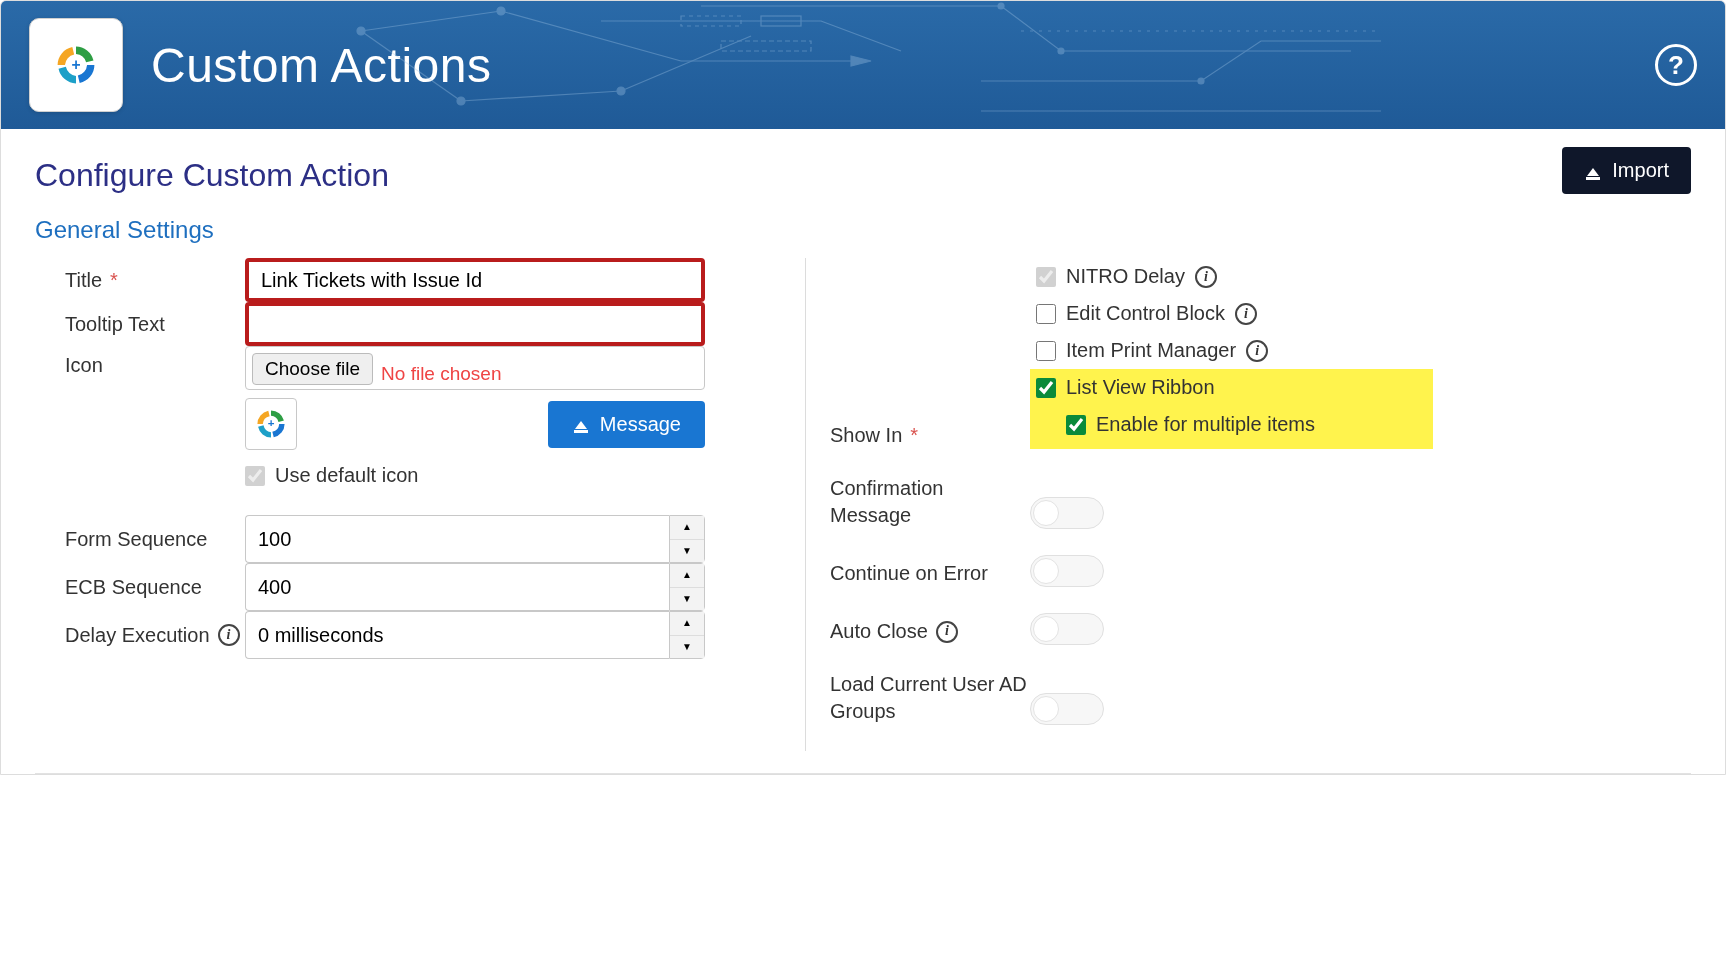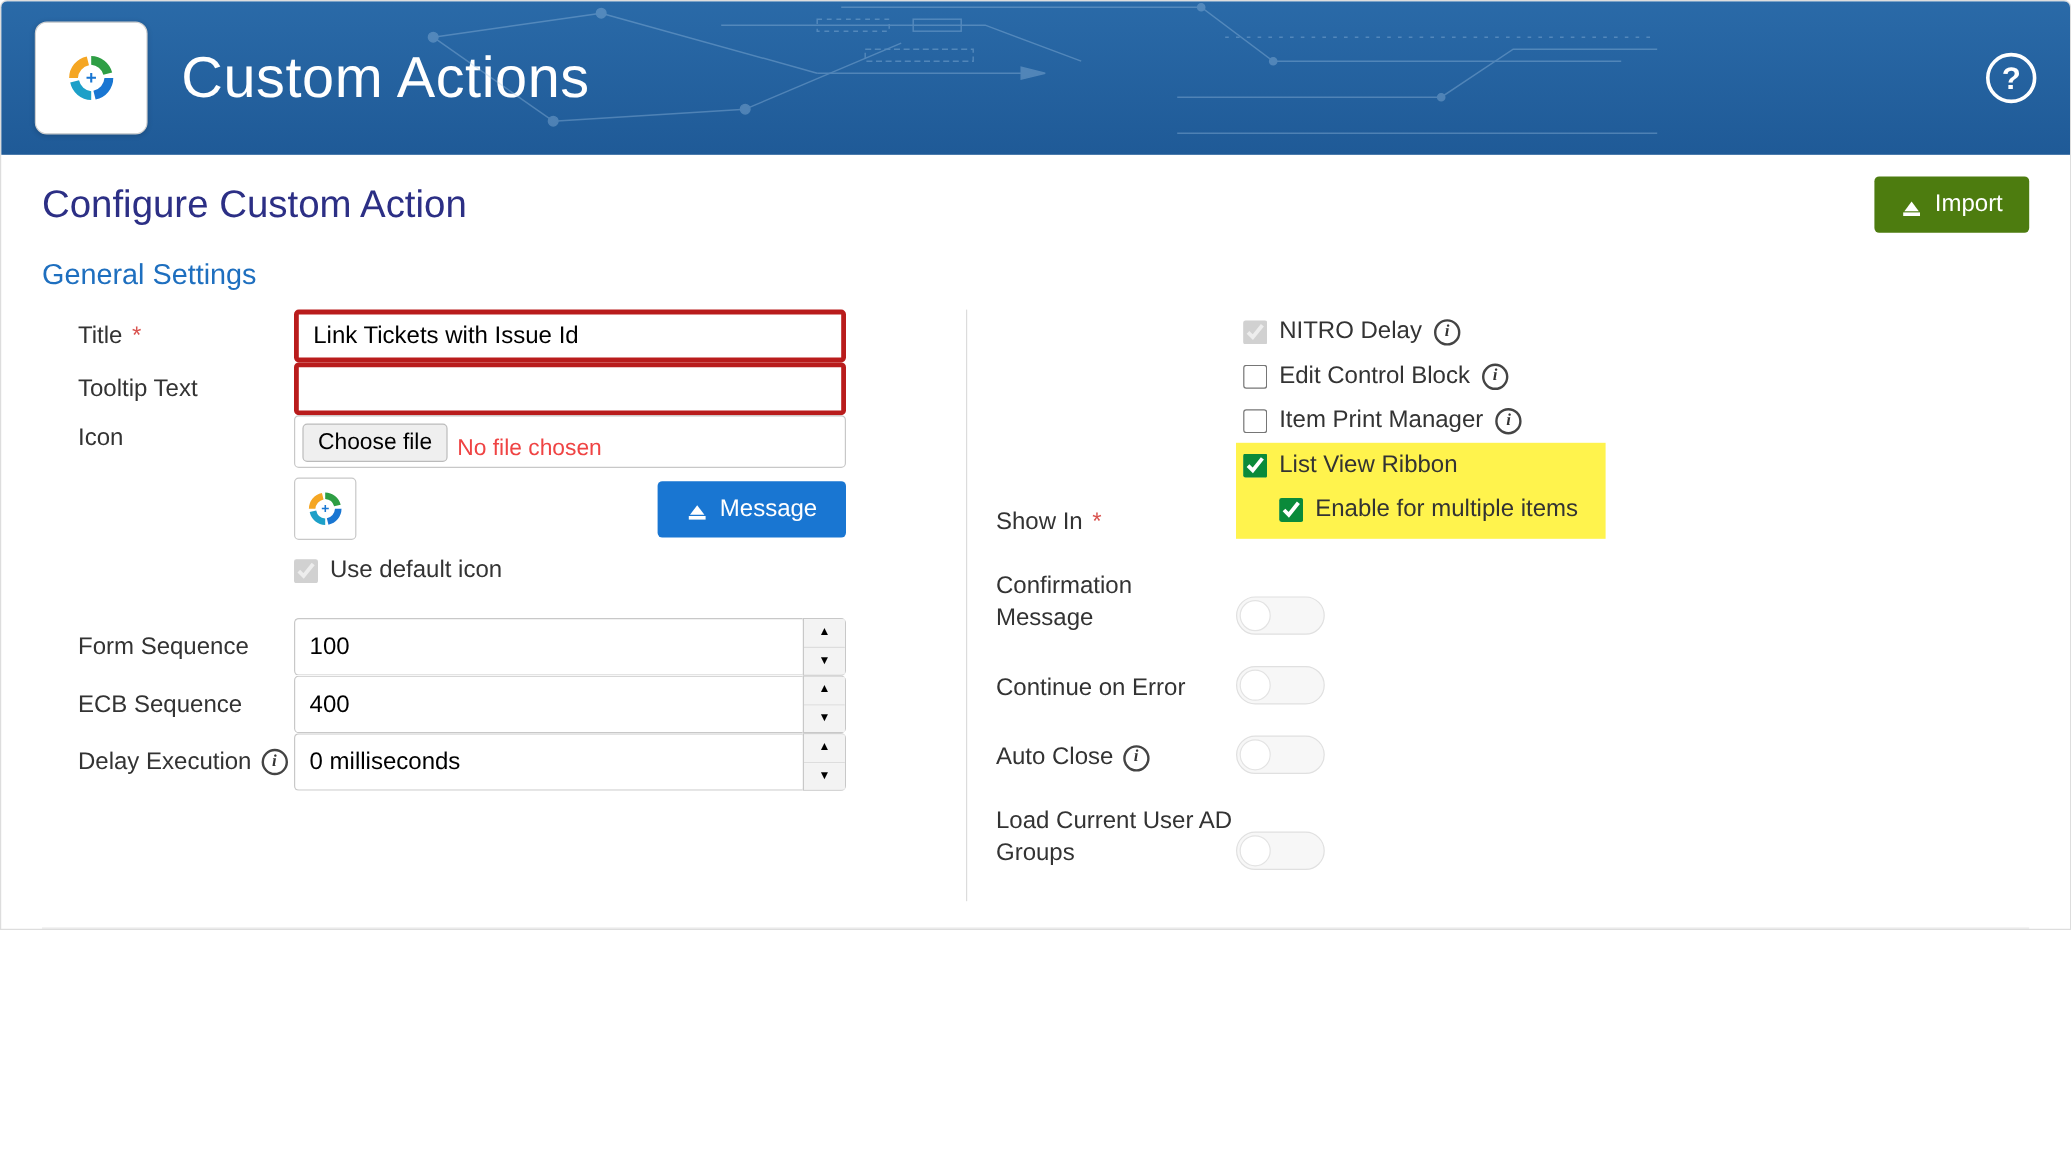--- a/index.html
+++ b/index.html
@@ -25,24 +25,24 @@
   .header .help {
     margin-left: auto;
     width: 42px; height: 42px; border: 3px solid #fff; border-radius: 50%;
     display: flex; align-items: center; justify-content: center;
     font-weight: bold; font-size: 26px; color: #fff; cursor: pointer;
   }
   .header-deco { position: absolute; inset: 0; pointer-events: none; }
   .header-deco svg { position: absolute; top: 0; left: 300px; width: 1100px; height: 128px; opacity: 0.35; }
 
   .content { padding: 18px 34px 0 34px; position: relative; }
-  .row1 { display: flex; align-items: center; justify-content: space-between; }
+  .row1 { display: flex; align-items: flex-end; justify-content: space-between; }
   .page-title { font-size: 32px; color: #2c2f85; font-weight: 400; }
   .import-btn {
-    background: #4d7c0f; color: #fff; border: none; border-radius: 4px;
+    background: #0f172a; color: #fff; border: none; border-radius: 4px;
     padding: 12px 22px; font-size: 20px; display: flex; align-items: center; gap: 10px;
     cursor: pointer;
   }
   .import-btn .ic { width: 18px; height: 18px; display: inline-block; position: relative; }
   .import-btn .ic::before { content:""; position:absolute; left:2px; right:2px; bottom:0; height:3px; background:#fff; }
   .import-btn .ic::after  { content:""; position:absolute; left:50%; bottom:4px; width:0; height:0; border-left:6px solid transparent; border-right:6px solid transparent; border-bottom:8px solid #fff; transform: translateX(-50%); }
 
   .section-title { color: #1e6fbf; font-size: 24px; margin-top: 22px; margin-bottom: 14px; }
 
   .cols { display: flex; gap: 0; }
@@ -299,21 +299,21 @@
             <div class="cb-line">
               <input type="checkbox" style="">
               <span>Edit Control Block</span>
               <span class="info-ic">i</span>
             </div>
             <div class="cb-line">
               <input type="checkbox" style="">
               <span>Item Print Manager</span>
               <span class="info-ic">i</span>
             </div>
-            <div class="highlight" style="padding-bottom:6px; width:308px;">
+            <div class="highlight" style="padding-bottom:6px; width:403px;">
               <div class="cb-line">
                 <input type="checkbox" class="green" checked="" style="">
                 <span>List View Ribbon</span>
               </div>
               <div class="cb-line rb-indent">
                 <input type="checkbox" class="green" checked="" style="">
                 <span>Enable for multiple items</span>
               </div>
             </div>
           </div>

